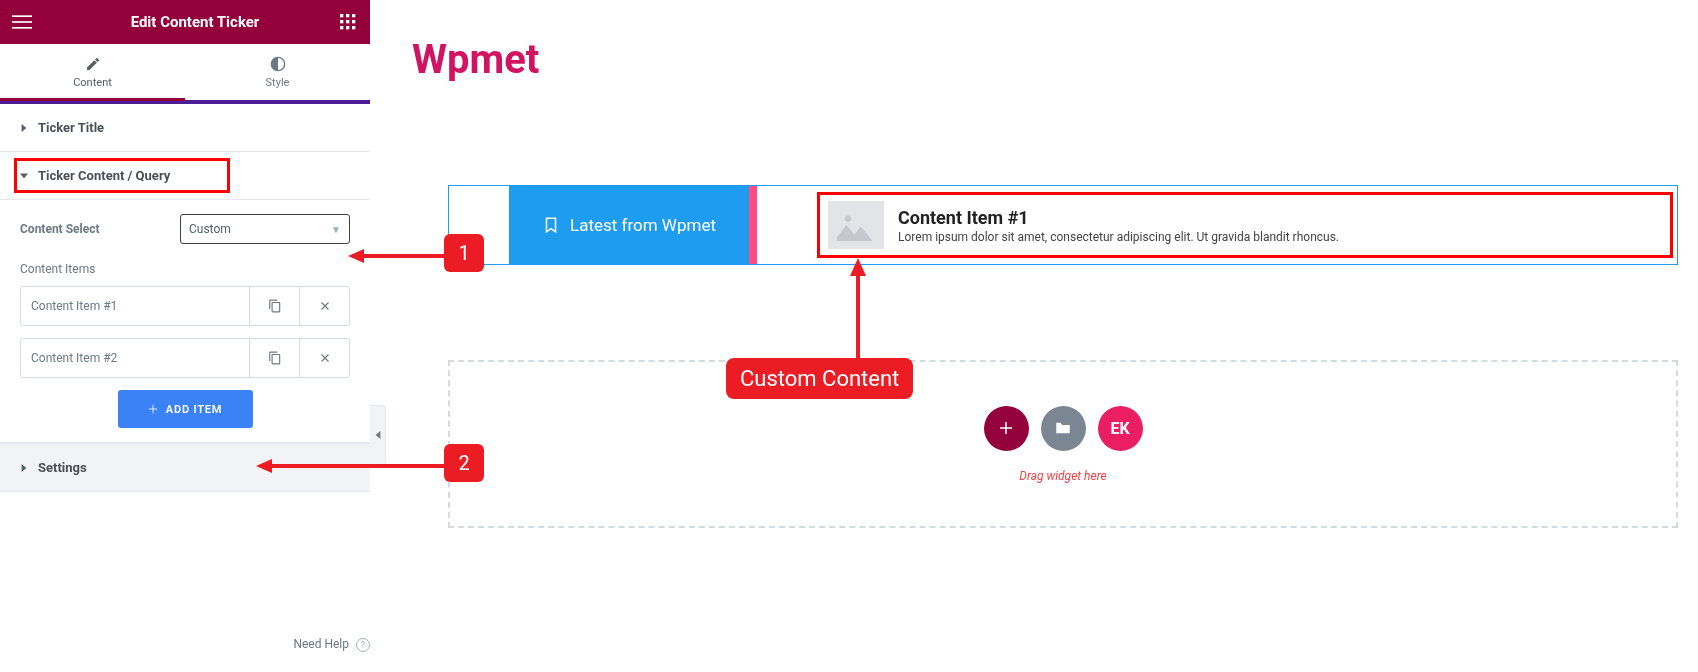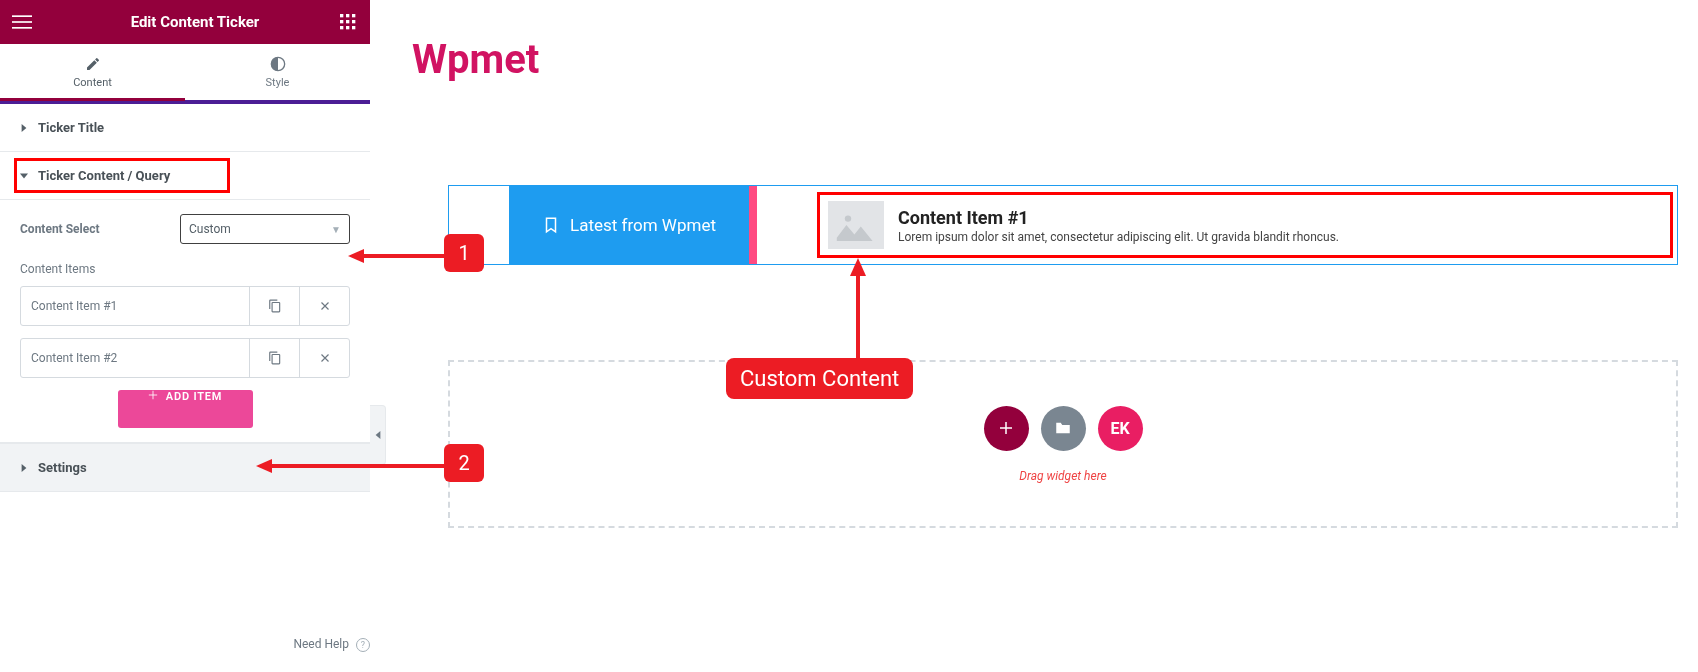--- a/index.html
+++ b/index.html
@@ -29,21 +29,21 @@
   .control-label { width:160px; color:#6d7882; font-size:12px;font-weight:bold; }
   .select { flex:1; height:30px; border:1px solid #404040; border-radius:3px; padding:0 8px; background:#fff; color:#556068; font-size:12px; cursor:pointer; position:relative; display:flex; align-items:center; justify-content:space-between; }
   .select .sel-caret { margin-left:6px; color:#a4afb7; font-size:10px; }
 
   .sub-label { color:#6d7882; font-size:12px; margin-bottom:10px; }
   .item-row { display:flex; border:1px solid #d5dadf; border-radius:3px; margin-bottom:12px; overflow:hidden; }
   .item-row .item-name { flex:1; padding:12px 10px; color:#6d7882; font-size:12px; cursor:pointer; }
   .item-row .item-btn { width:50px; border-left:1px solid #d5dadf; display:flex; align-items:center; justify-content:center; cursor:pointer; }
   .item-row .item-btn svg { width:14px; height:14px; fill:#6d7882; }
 
-  .add-btn { display:flex; justify-content:center; gap:8px; background:#ec4899; color:#fff; height:38px; border-radius:3px; font-size:11px; letter-spacing:0.8px; font-weight:600; cursor:pointer; width:135px; margin:8px auto 0; }
+  .add-btn { display:flex; align-items:center; justify-content:center; gap:8px; background:#3b82f6; color:#fff; height:38px; border-radius:3px; font-size:11px; letter-spacing:0.8px; font-weight:600; cursor:pointer; width:135px; margin:8px auto 0; }
   .add-btn svg { width:10px; height:10px; fill:#fff; }
 
   .settings-stripe { background:#f1f3f5; border-top:1px solid #e6e9ec; border-bottom:1px solid #e6e9ec; }
 
   .need-help { margin-top:auto; text-align:right; padding:20px 0; color:#6d7882; font-size:12px; }
   .need-help .q { display:inline-flex; width:14px; height:14px; border:1px solid #a4afb7; border-radius:50%; align-items:center; justify-content:center; font-size:9px; margin-left:4px; color:#a4afb7; }
 
   .collapse-tab { position:absolute; left:370px; top:405px; width:16px; height:60px; background:#f1f3f5; border:1px solid #e6e9ec; border-left:none; border-radius:0 4px 4px 0; display:flex; align-items:center; justify-content:center; cursor:pointer; color:#6d7882; }
 
   

